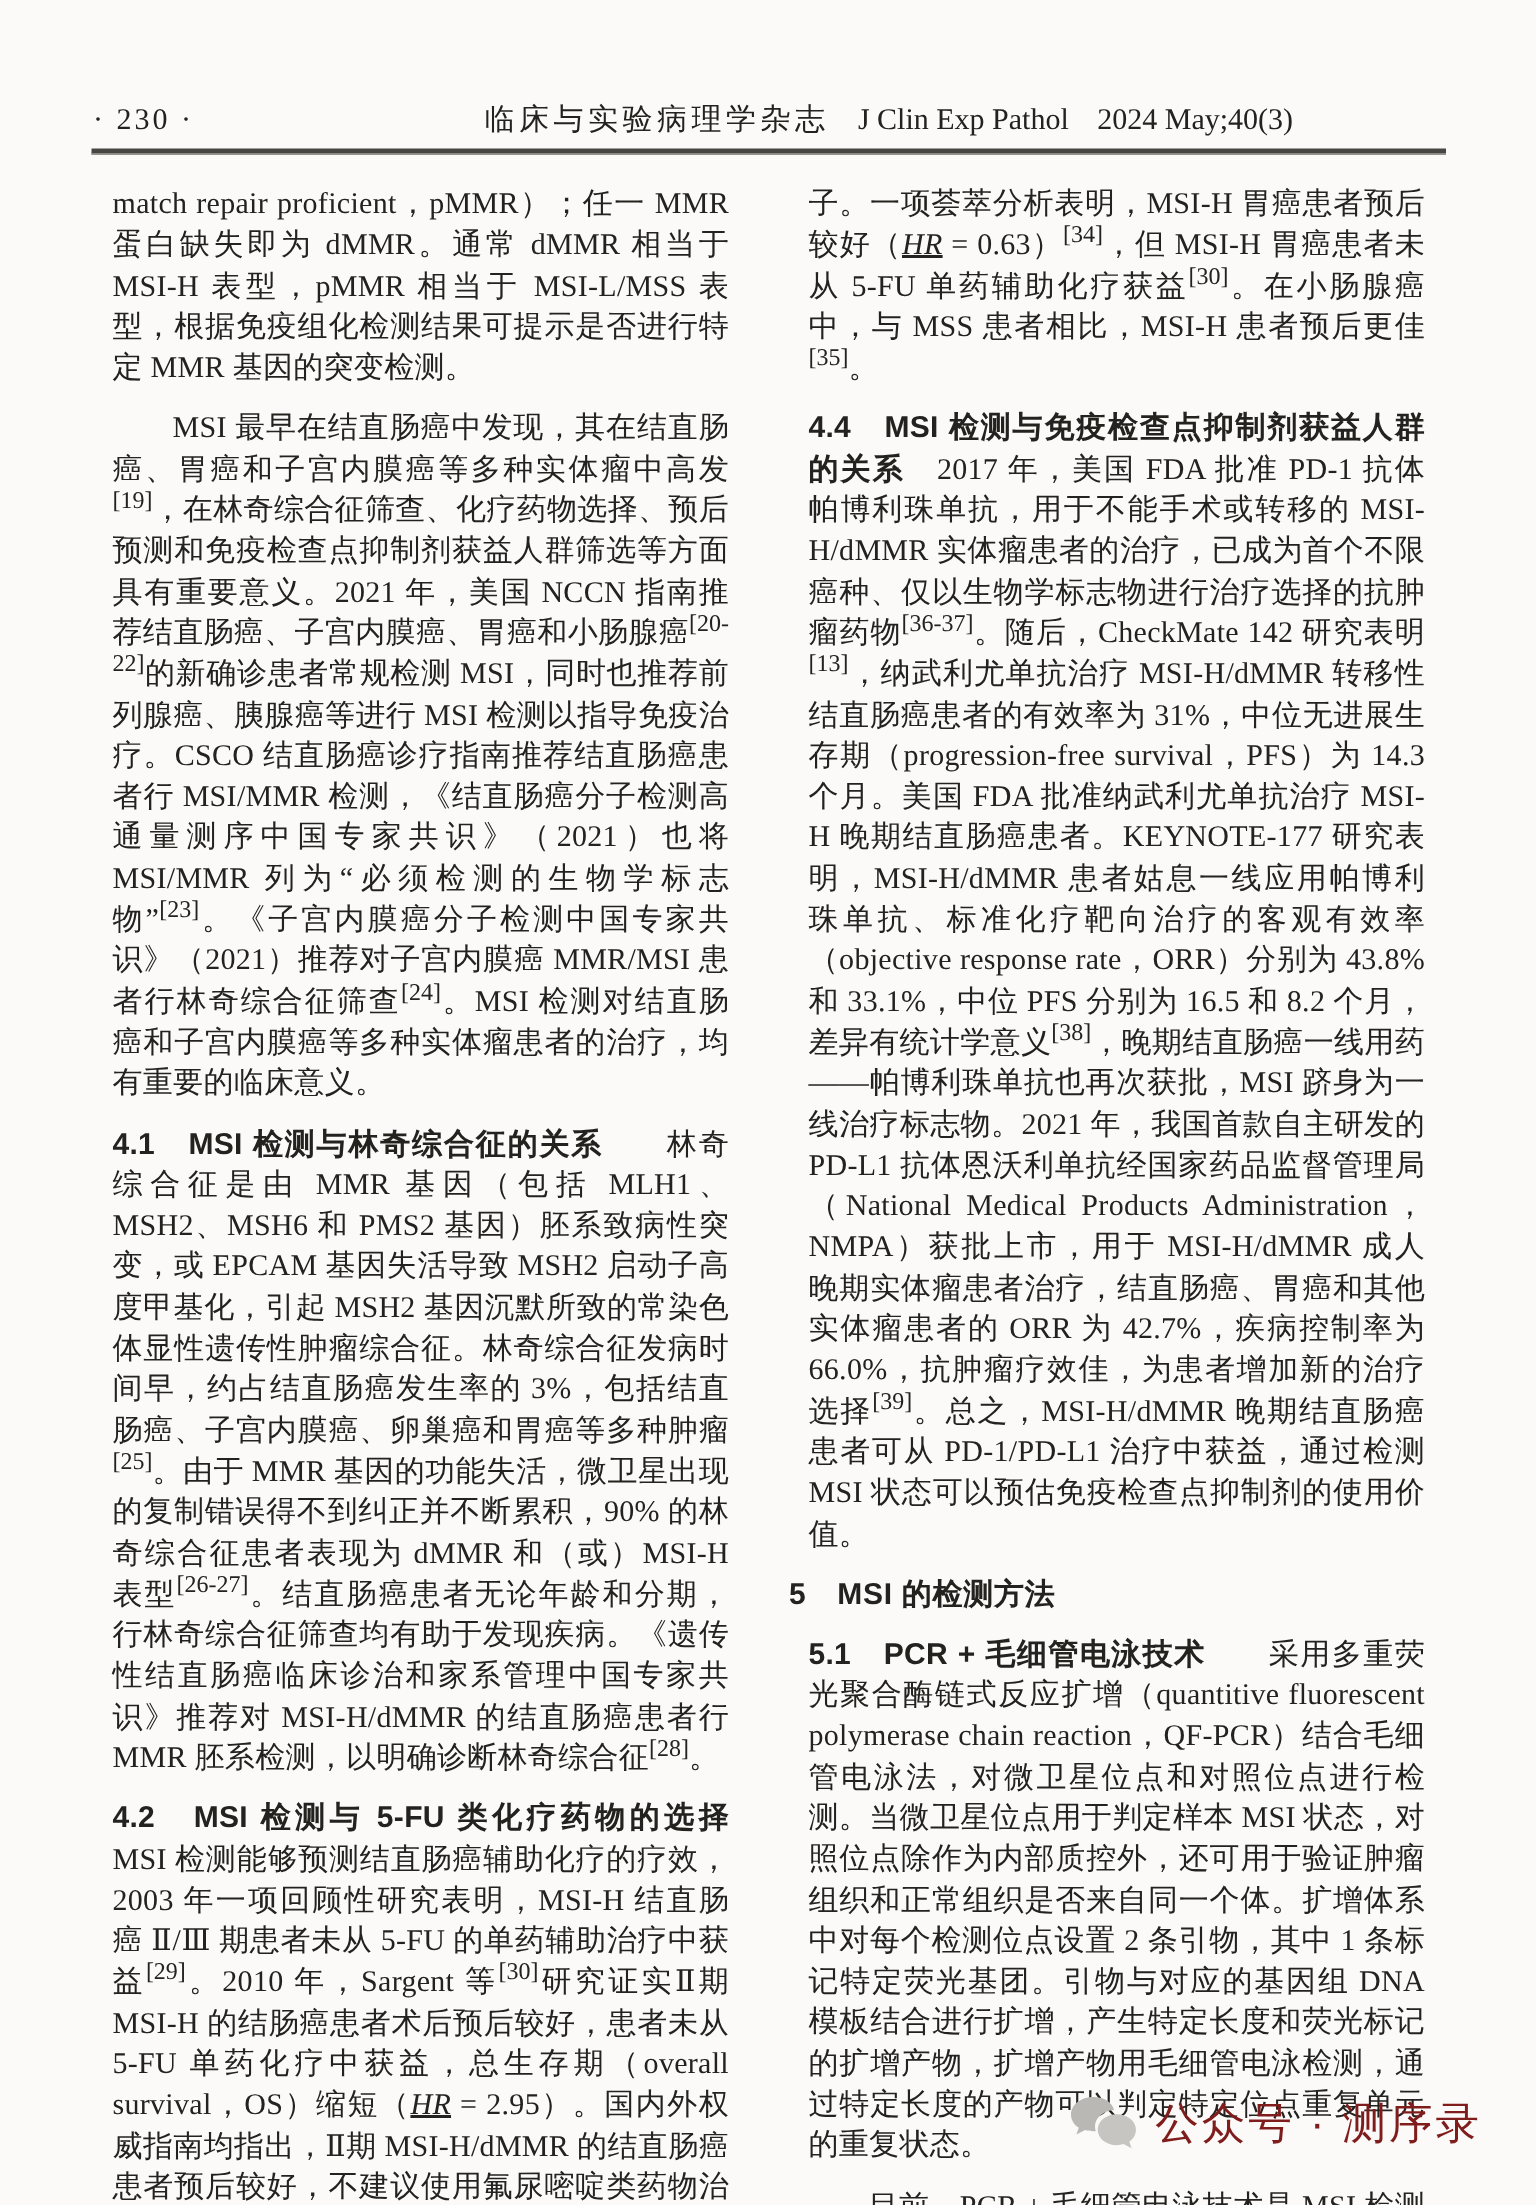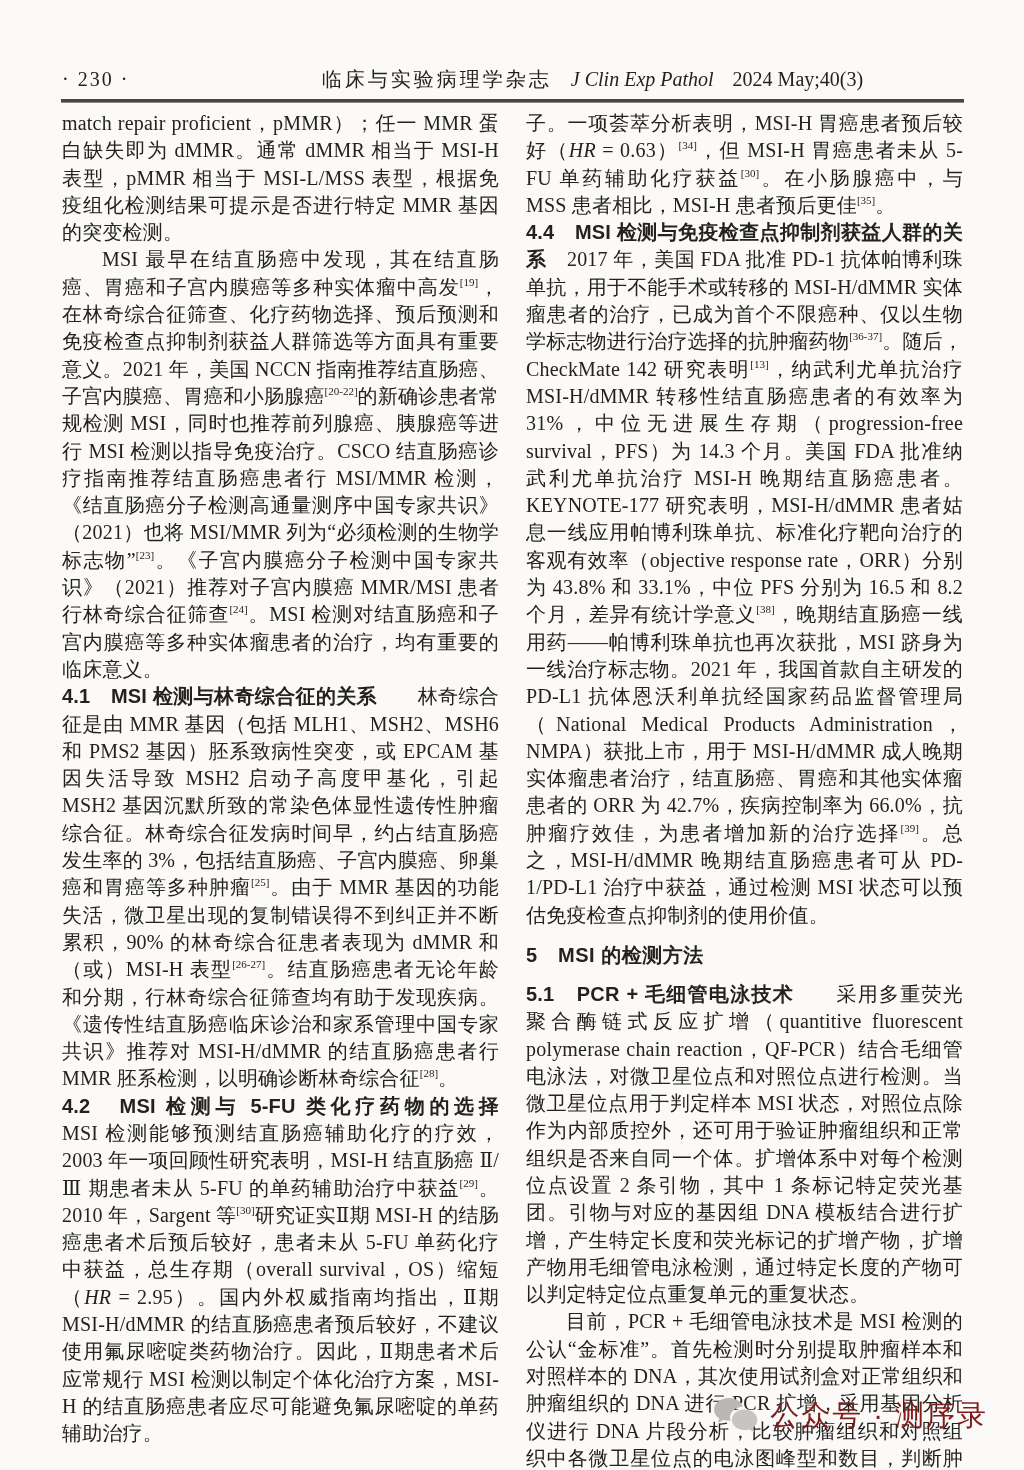--- a/index.html
+++ b/index.html
@@ -17,54 +17,54 @@
   }
   
   .hdr {
     position:absolute; top:66px; left:62px; right:61px;
     display:flex; align-items:baseline;
     font-size:20px;
   }
   .hdr .pageno { width:160px; letter-spacing:2px; }
   .hdr .jinfo { flex:1; text-align:center; }
   .hdr .jinfo .cn { letter-spacing:3px;font-family:Liberation Mono, monospace; }
-  .hdr .jinfo .en { font-style:italic; margin:12px 14px; }
+  .hdr .jinfo .en { margin:12px 14px; }
   .hdr .jinfo .vol b { font-weight:400; }
   .hdr-rule {
     position:absolute; top:99px; left:61px; right:60px;
     height:3px; background:#474642;
     border-bottom:1px solid #8a8984;
   }
   
   .cols {
     position:absolute; top:110px; left:62px; right:61px;
     display:flex; gap:27px;
   }
   .col {
     width:437px; flex:0 0 437px;
     font-size:20px; line-height:27.3px;
     text-align:justify;
     letter-spacing:0.2px;
   }
-  .col p { margin:0; padding:0; }
+  .col p { margin:13px; padding:0; }
   .col p.indent { text-indent:2em; }
   .col h2 {
     margin:13px 0 12px 0; padding:0;
     font-size:20px; line-height:27px;
     font-family:"Liberation Sans","DejaVu Sans",sans-serif;
     font-weight:700; letter-spacing:0.5px;
     text-align:left;
   }
   .col b {
     font-family:"Liberation Sans","DejaVu Sans",sans-serif;
     font-weight:700;
   }
-  .col i { font-style:italic; }
+  .col i { font-style:italic;text-decoration:underline; }
   .col sup {
-    font-size:11px; line-height:0; vertical-align:super;
+    font-size:16px; line-height:0; vertical-align:super;
     letter-spacing:0;
   }
   
   .watermark {
     position:absolute; top:1396px; right:36px;
     display:flex; align-items:center; gap:12px;
     font-family:"Liberation Sans","DejaVu Sans",sans-serif;
     font-size:29px; color:#7f1d1d; letter-spacing:2px;
     user-select:none;
   }

